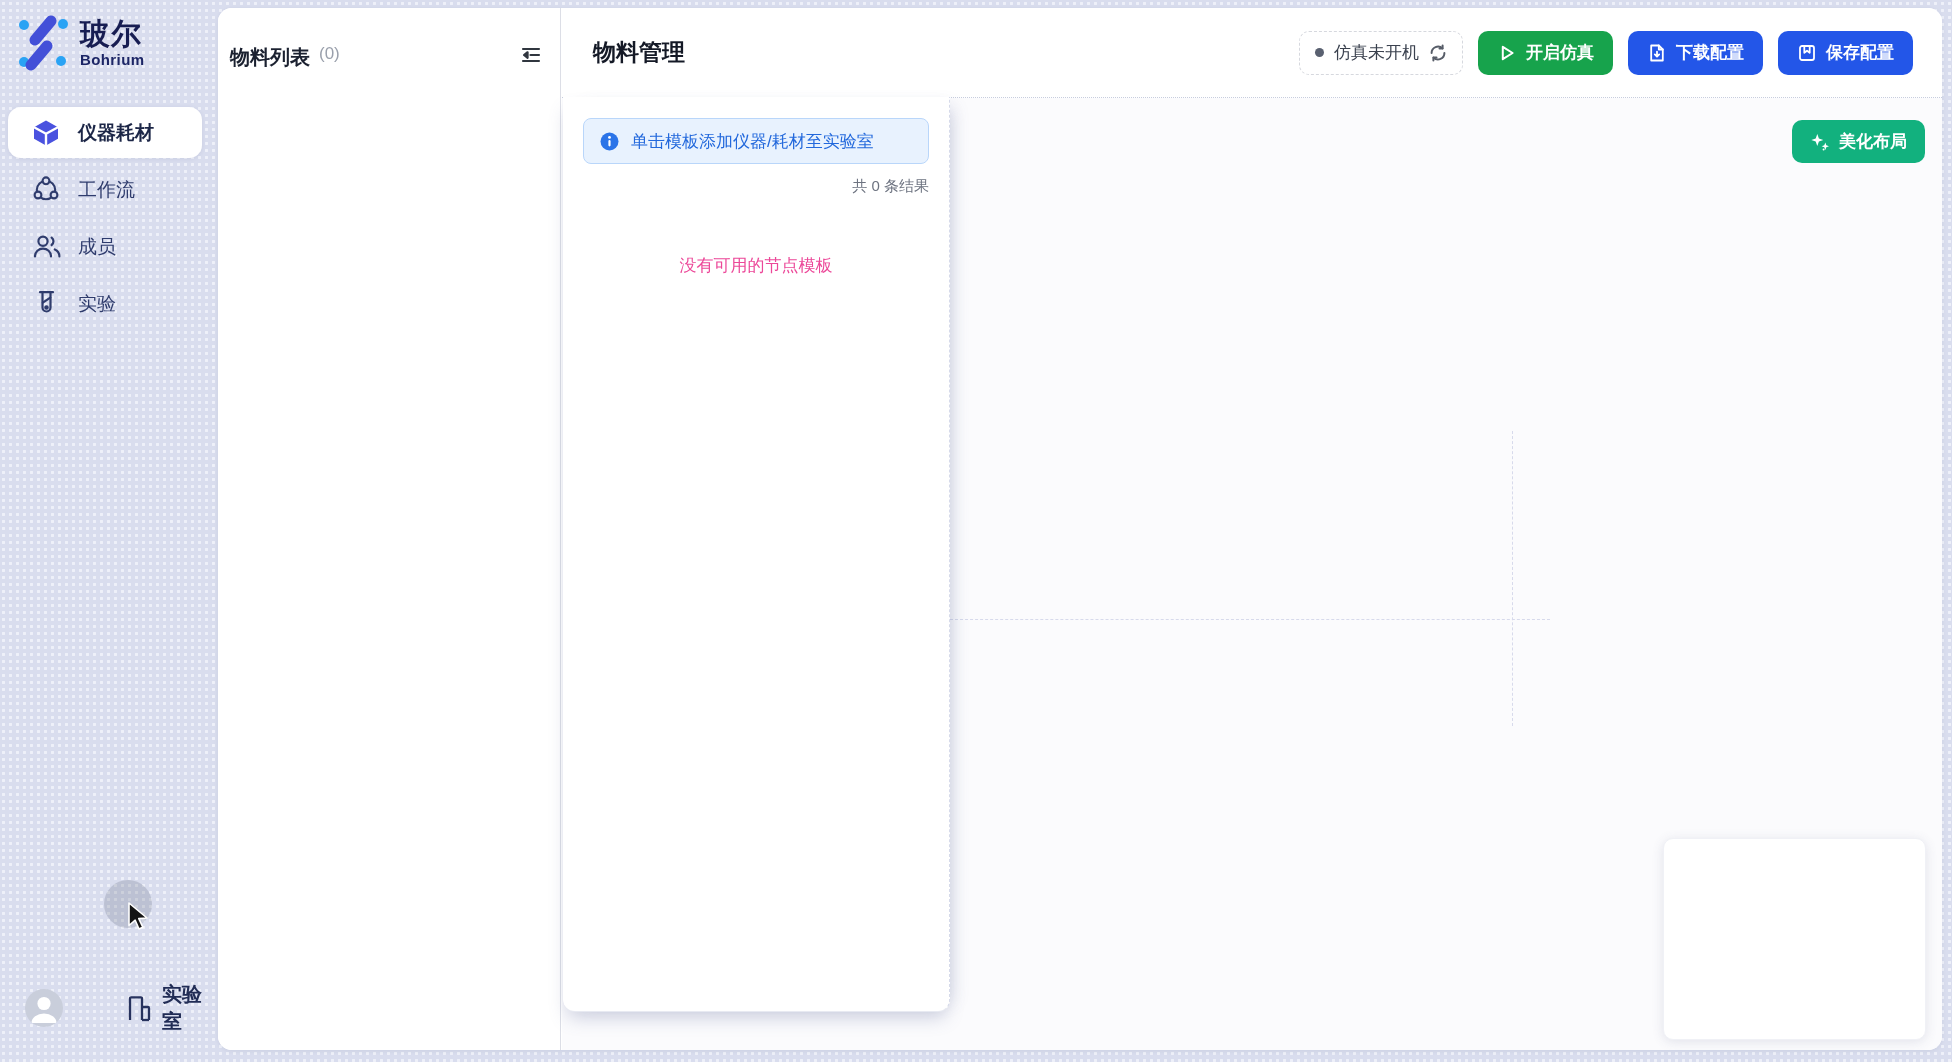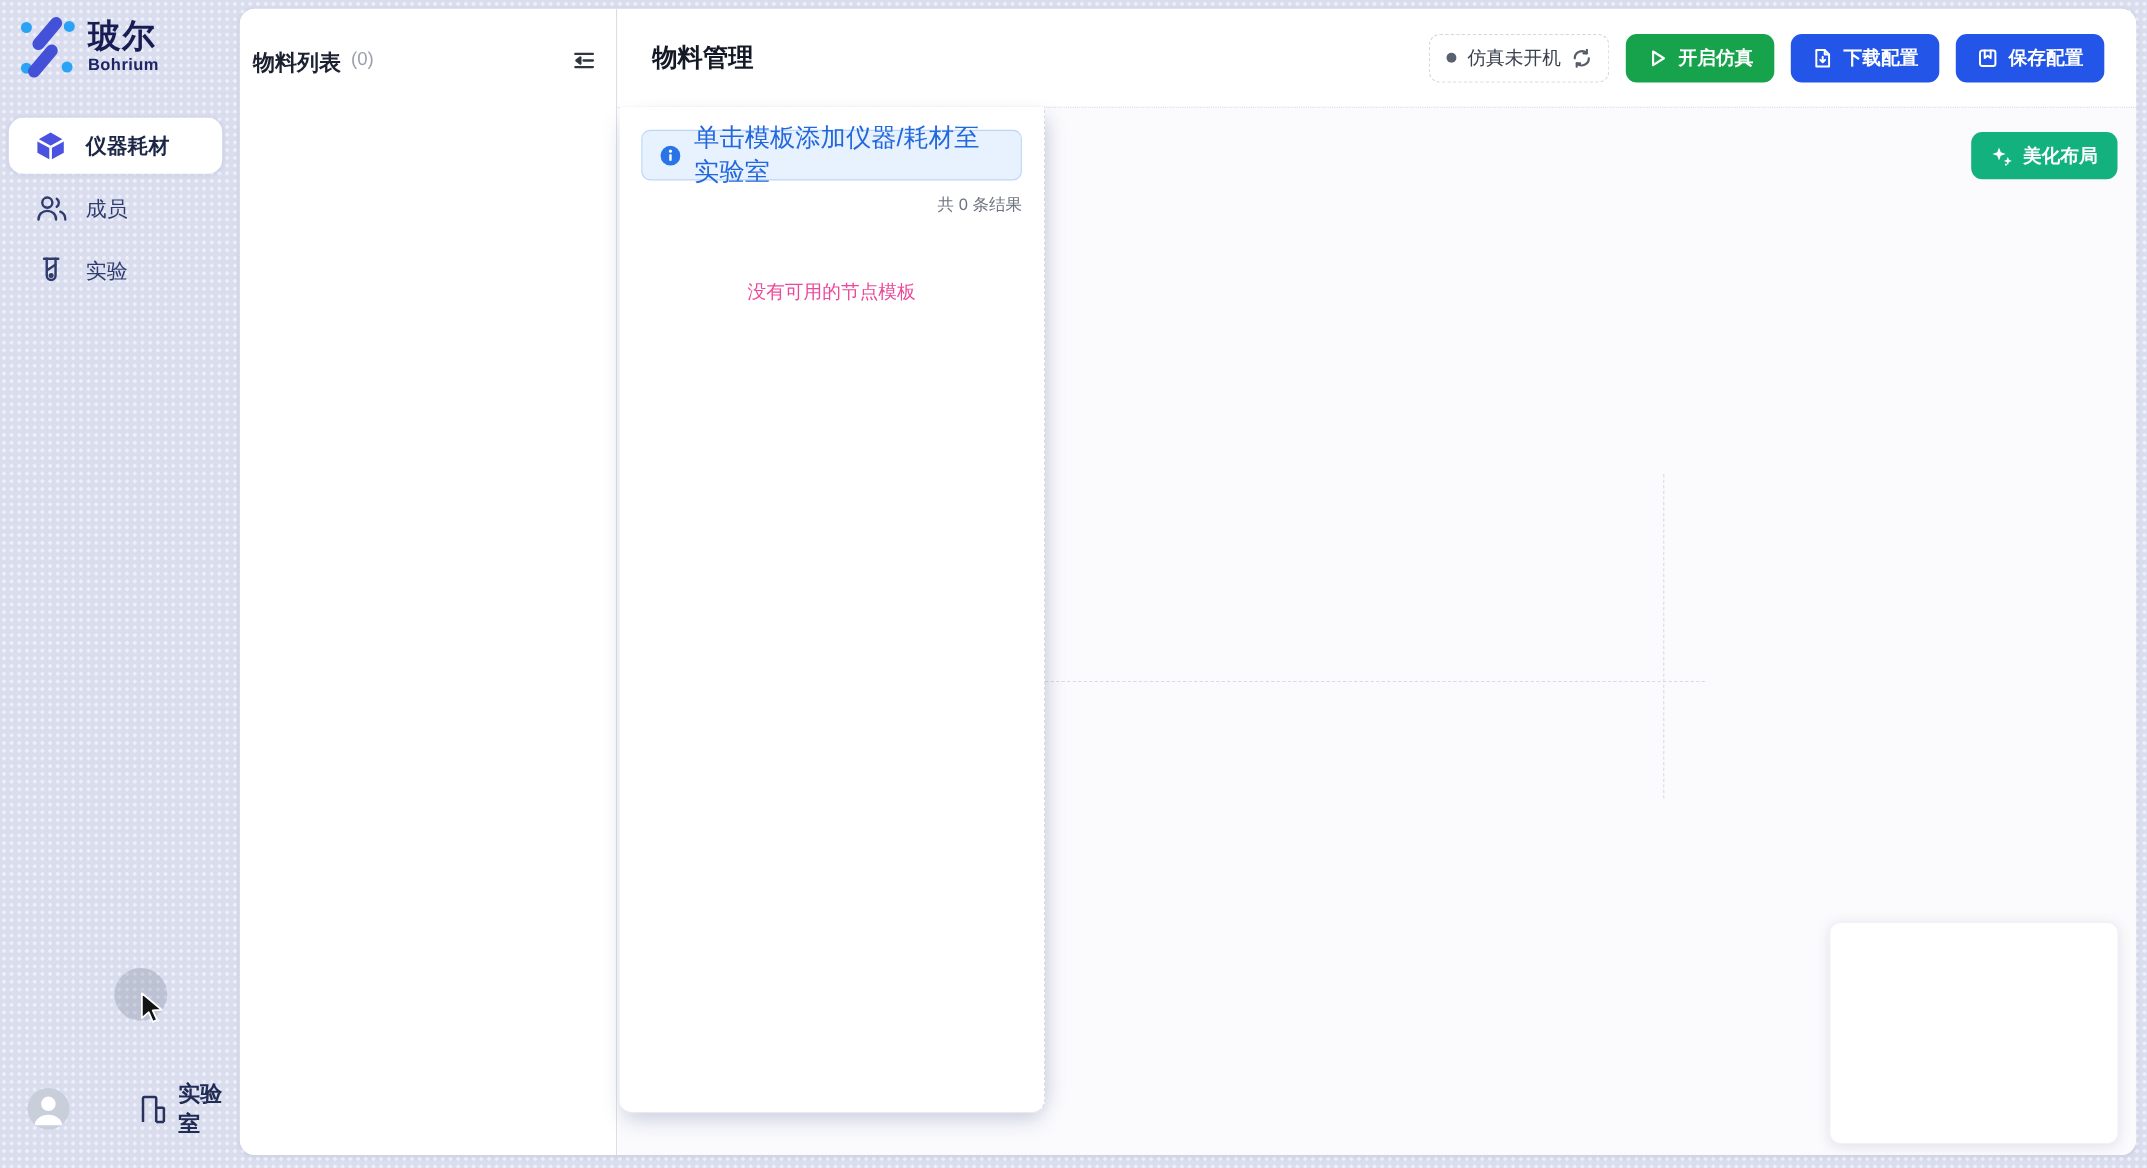--- a/index.html
+++ b/index.html
@@ -70,21 +70,21 @@
     font-size:17px; font-weight:700; cursor:pointer; font-family:inherit; }
   .minimap { position:absolute; right:16px; bottom:10px; width:263px; height:202px; background:#fff;
     border:1px solid #f0f1f6; border-radius:10px; box-shadow:0 2px 12px rgba(70,80,120,.14); }
 
   
   .tpl-panel { position:absolute; left:345px; top:89px; width:387px; height:915px; background:#fff;
     border-right:1px dashed #d6daea; border-bottom:1px solid #e8eaf2; border-radius:0 0 12px 12px;
     box-shadow:0 10px 18px -4px rgba(90,100,150,.28), 12px 0 18px -10px rgba(90,100,150,.18); }
   .tpl-banner { margin:21px 20px 0 20px; height:46px; background:#e8f2fe; border:1px solid #b9d6fa;
     border-radius:8px; display:flex; align-items:center; padding:0 16px; gap:12px; }
-  .tpl-banner-text { font-size:23px; color:#2268dc; }
+  .tpl-banner-text { font-size:17px; color:#2268dc; }
   .tpl-search-row { margin:18px 20px 0 20px; display:flex; align-items:center; }
   .tpl-search { width:308px; height:47px; border:1px solid #d7d9e0; border-radius:8px; padding:0 15px;
     font-size:17px; color:#3a414e; font-family:inherit; outline:none; }
   .tpl-search::placeholder { color:#a0a6b3; }
   .tpl-caret { margin-left:13px; cursor:pointer; display:flex; }
   .tpl-results { margin:13px 20px 0 0; text-align:right; font-size:15px; color:#6d7380; }
   .tpl-empty { margin-top:58px; text-align:center; font-size:17px; color:#ec4899; }
 
   svg { display:block; }
 </style>
@@ -114,20 +114,31 @@
       <span class="ic">
         <svg width="30" height="30" viewBox="0 0 30 30">
           <path d="M15 2.5 L27 9.2 V20.8 L15 27.5 L3 20.8 V9.2 Z" fill="#4a52df"></path>
           <path d="M3.5 9.5 L15 15.8 L26.5 9.5 M15 15.8 V27" stroke="#fff" stroke-width="2.4" fill="none" stroke-linejoin="round" stroke-linecap="round"></path>
         </svg>
       </span>
       <span>仪器耗材</span>
     </div>
     <div class="nav-item">
       <span class="ic">
+        <svg width="28" height="28" viewBox="0 0 28 28">
+          <circle cx="14" cy="14" r="9.2" stroke="#2f3c6d" stroke-width="2.1" fill="none"></circle>
+          <circle cx="14" cy="4.8" r="3.4" fill="#dbdeef" stroke="#2f3c6d" stroke-width="2.1"></circle>
+          <circle cx="6" cy="19" r="3.4" fill="#dbdeef" stroke="#2f3c6d" stroke-width="2.1"></circle>
+          <circle cx="22" cy="19" r="3.4" fill="#dbdeef" stroke="#2f3c6d" stroke-width="2.1"></circle>
+        </svg>
+      </span>
+      <span>工作流</span>
+    </div>
+    <div class="nav-item">
+      <span class="ic">
         <svg width="29" height="27" viewBox="0 0 29 27" fill="none" stroke="#2f3c6d" stroke-width="2.2" stroke-linecap="round">
           <circle cx="11" cy="8.2" r="4.6"></circle>
           <path d="M3 23.5 c0-4.8 3.7-7.8 8-7.8 s8 3 8 7.8"></path>
           <path d="M19.6 4.6 a4.6 4.6 0 0 1 0 7.4"></path>
           <path d="M22.8 16.4 c2.9 1.2 4.6 3.8 4.6 7.1"></path>
         </svg>
       </span>
       <span>成员</span>
     </div>
     <div class="nav-item">

